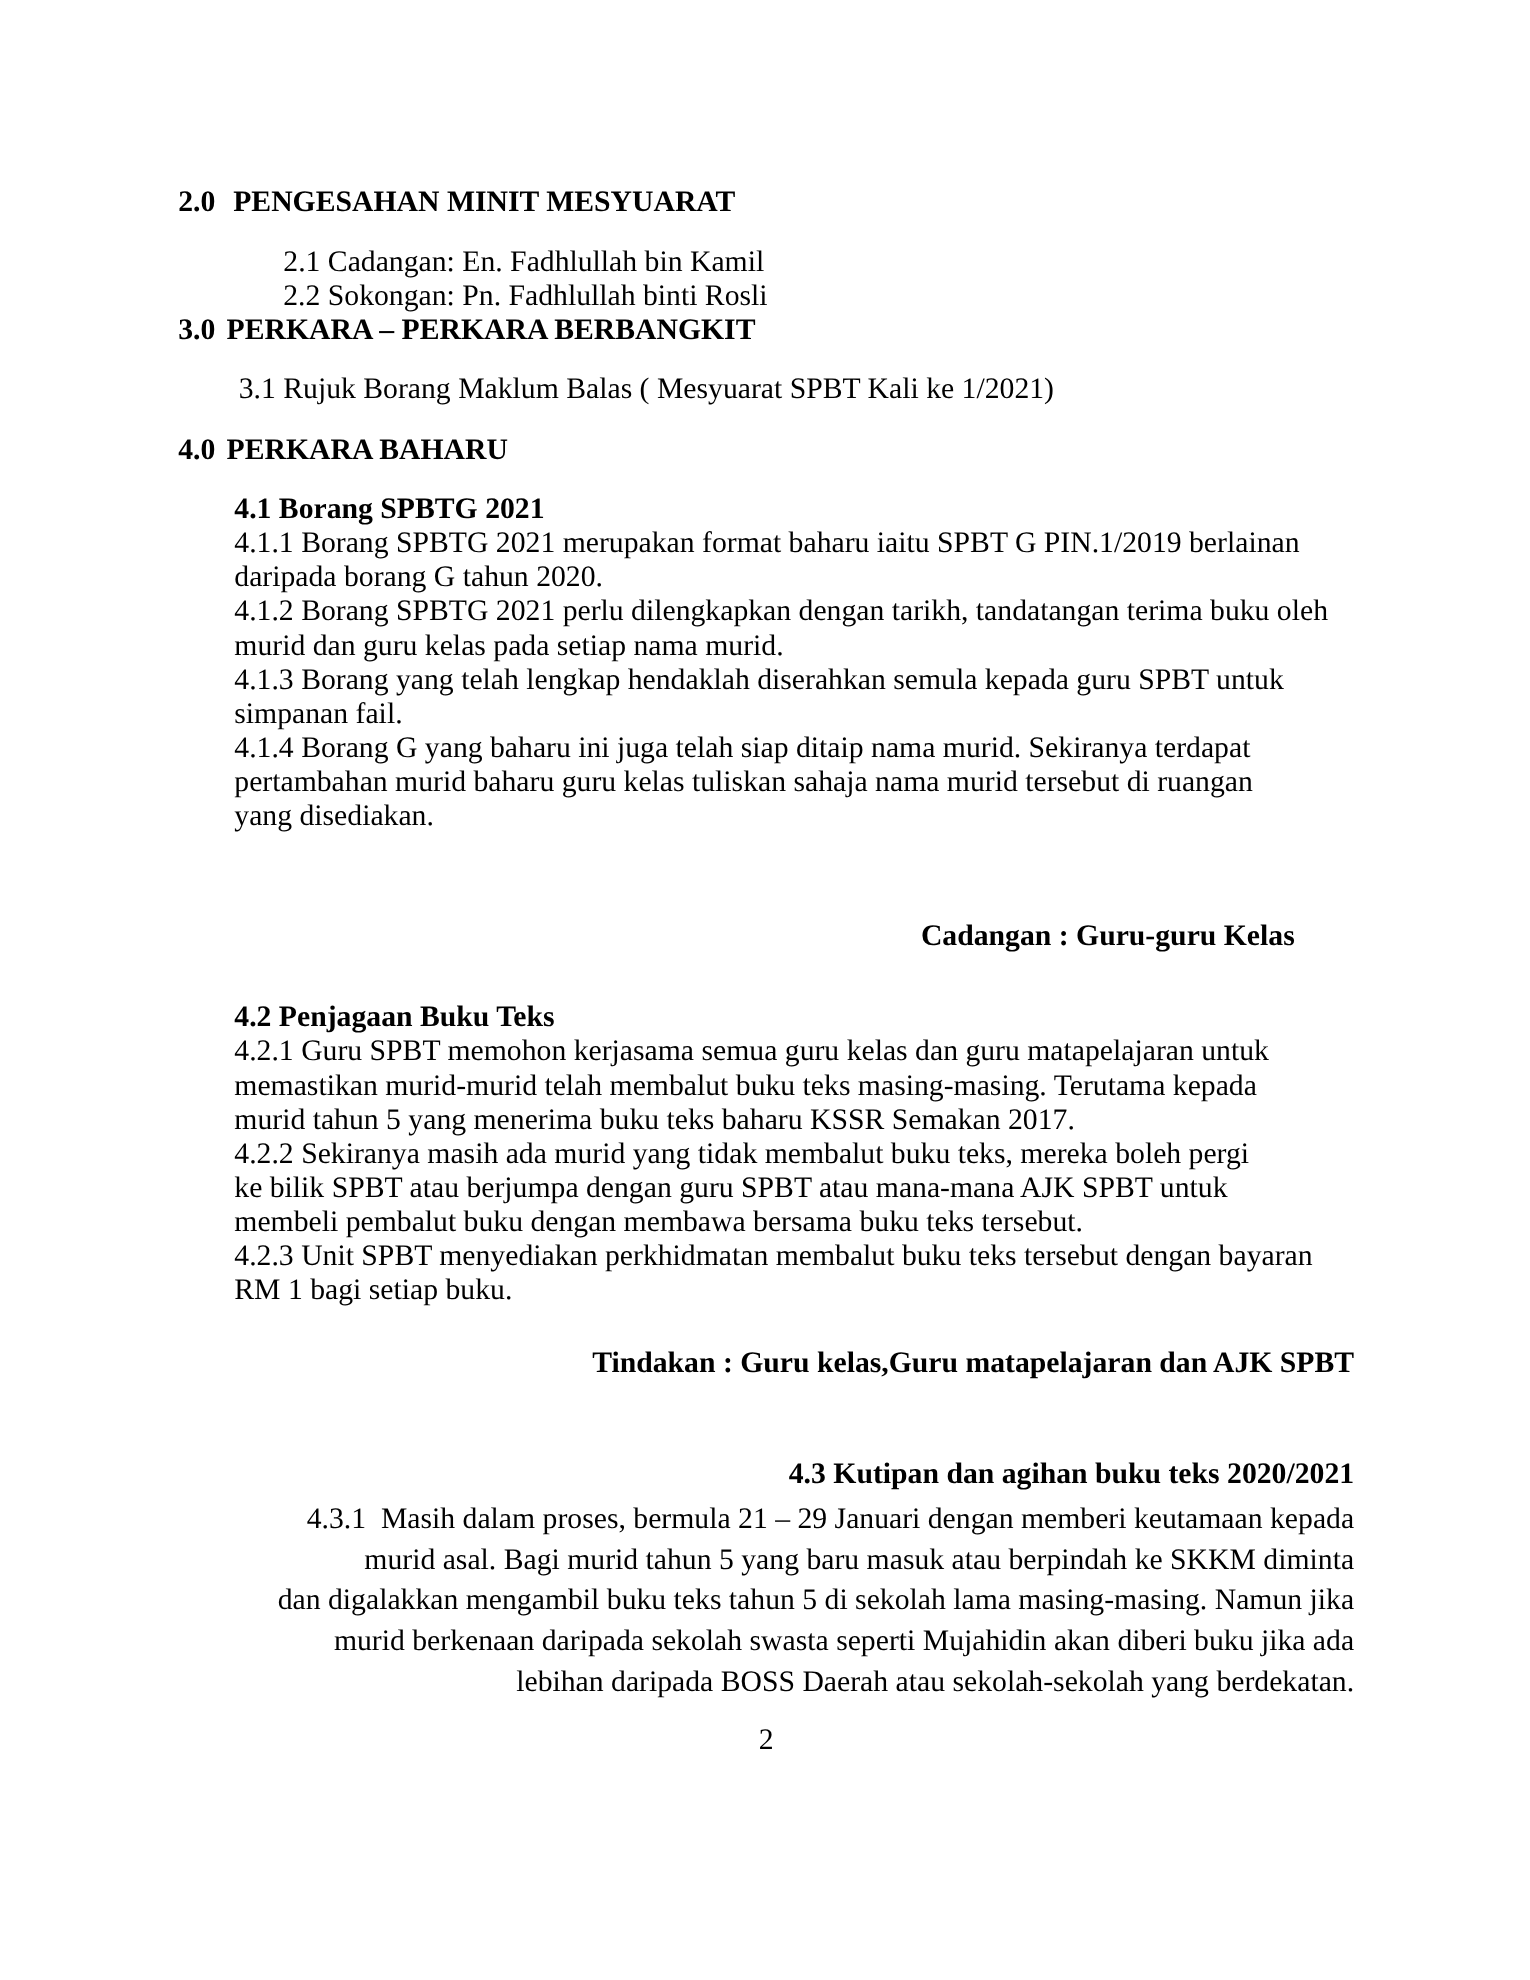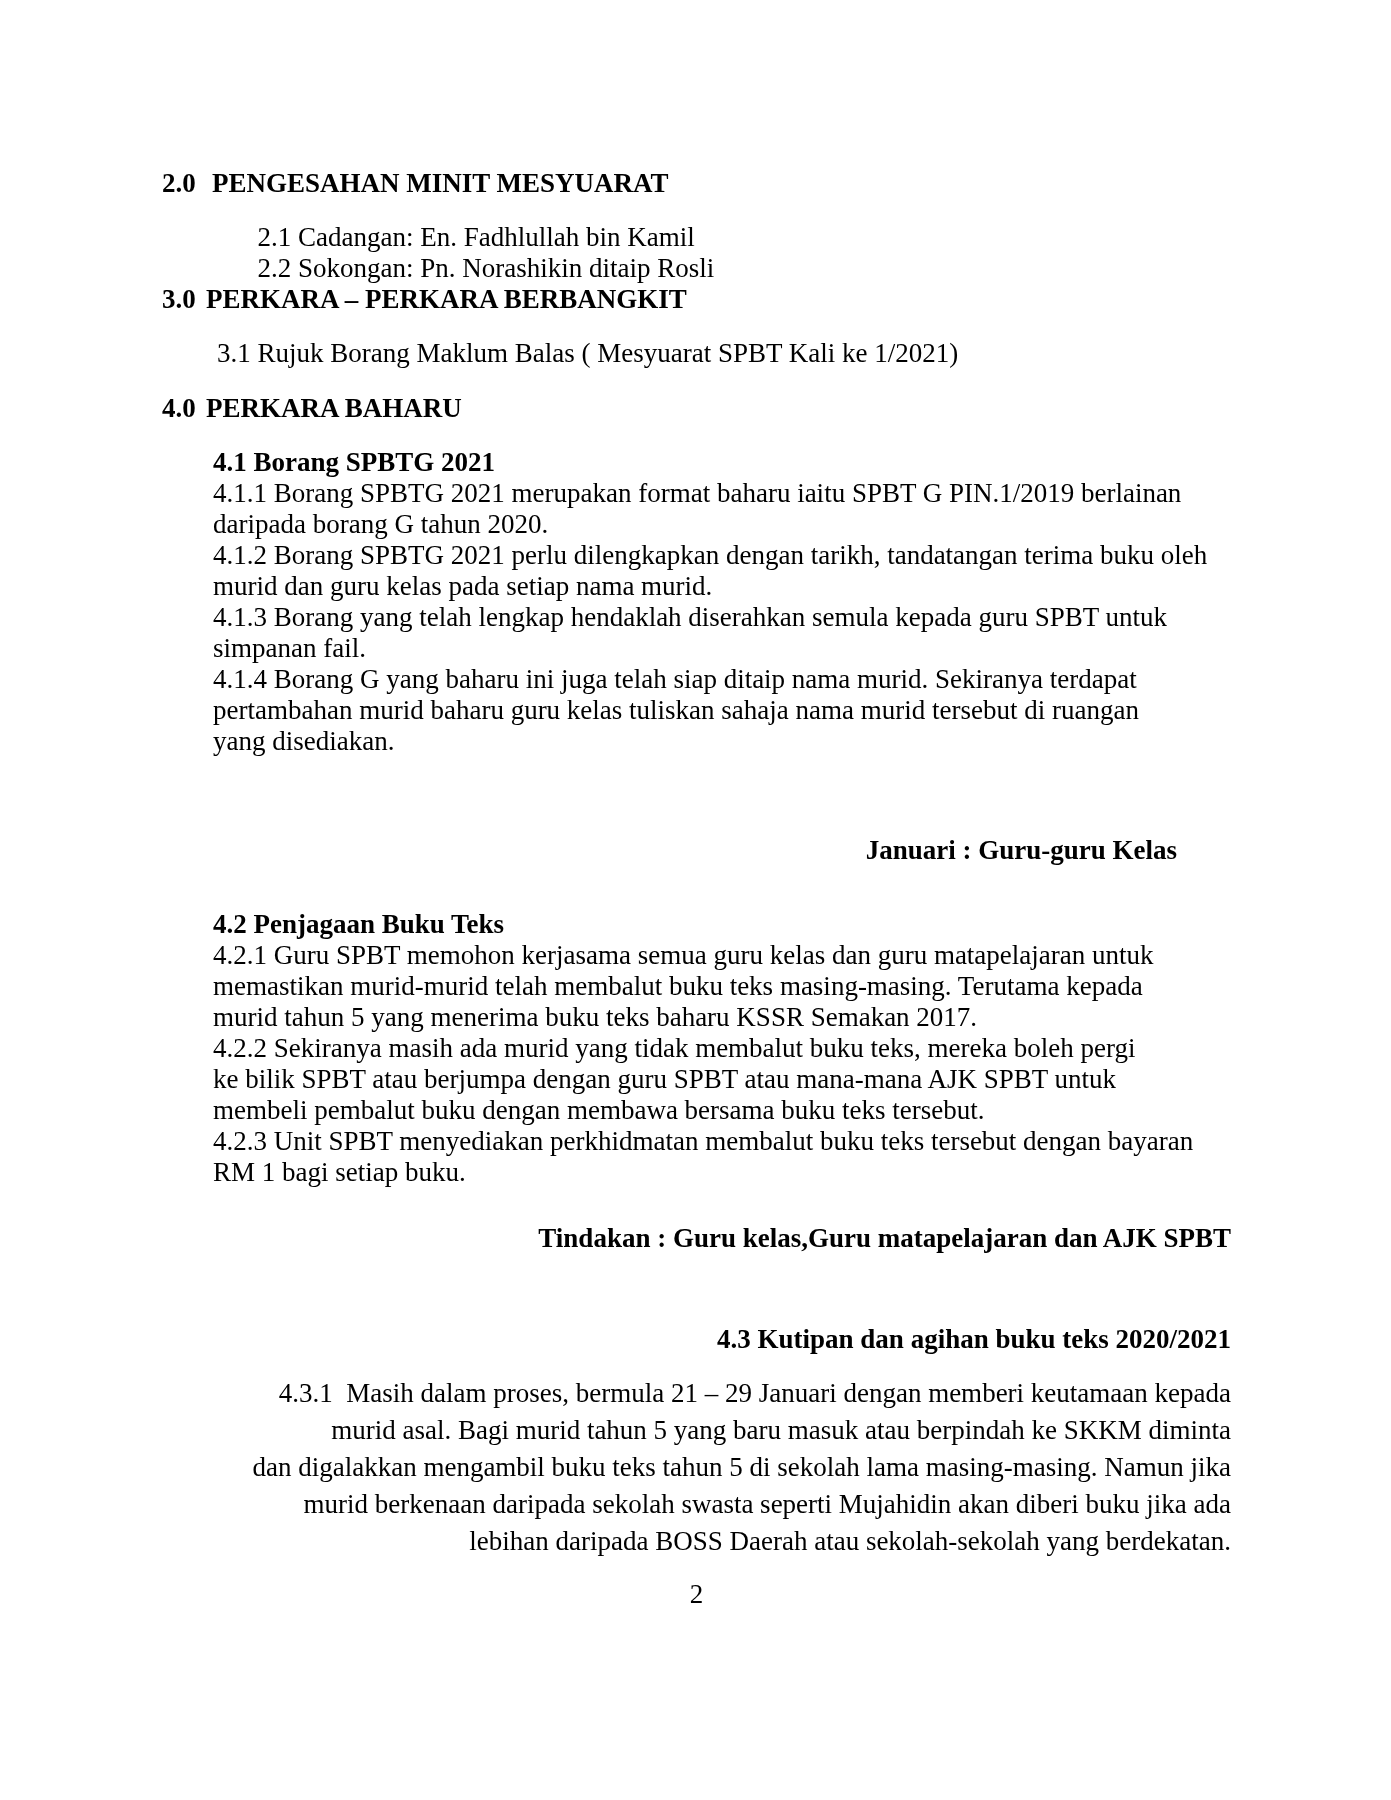--- a/index.html
+++ b/index.html
@@ -55,21 +55,21 @@
   }
   .m-items     { margin-top: 23px; }
   .m-s3        { }
   .m-s3item    { margin-top: 23px; }
   .m-s4        { margin-top: 24px; }
   .m-sub41     { margin-top: 23px; }
   .m-action1   { margin-top: 78px; }
   .m-sub42     { margin-top: 43px; }
   .m-action2   { margin-top: 35px; }
   .m-sub43     { margin-top: 70px; text-align: right; }
-  .m-body43    { margin-top: 20px; }
+  .m-body43    { margin-top: 7px; }
   .m-pagenum   { margin-top: 19px; }
   .action-line {
     font-weight: bold;
     text-align: right;
     white-space: pre;
   }
   .action-line.inset {
     padding-right: 54px;
   }
   .sub43-heading {
@@ -87,21 +87,21 @@
 </head>
 <body>
 
 <div class="page">
   <div class="content">
 
     <div class="section-heading"><span class="num num-wide">2.0</span><span>PENGESAHAN MINIT MESYUARAT</span></div>
 
     <div class="m-items">
       <div class="kv-row"><span class="kv-label">2.1 Cadangan</span><span class="kv-value">: En. Fadhlullah bin Kamil</span></div>
-      <div class="kv-row"><span class="kv-label">2.2 Sokongan</span><span class="kv-value">: Pn. Norashikin ditaip Rosli</span></div>
+      <div class="kv-row"><span class="kv-label">2.2 Sokongan</span><span class="kv-value">: Pn. Fadhlullah binti Rosli</span></div>
     </div>
 
     <div class="section-heading m-s3"><span class="num num-std">3.0</span><span>PERKARA – PERKARA BERBANGKIT</span></div>
 
     <div class="sub-item m-s3item">3.1 Rujuk Borang Maklum Balas ( Mesyuarat SPBT Kali ke 1/2021)</div>
 
     <div class="section-heading m-s4"><span class="num num-std">4.0</span><span>PERKARA BAHARU</span></div>
 
     <div class="sub-block m-sub41">
       <div class="sub-heading">4.1 Borang SPBTG 2021</div>
@@ -109,21 +109,21 @@
 daripada borang G tahun 2020.
 4.1.2 Borang SPBTG 2021 perlu dilengkapkan dengan tarikh, tandatangan terima buku oleh
 murid dan guru kelas pada setiap nama murid.
 4.1.3 Borang yang telah lengkap hendaklah diserahkan semula kepada guru SPBT untuk
 simpanan fail.
 4.1.4 Borang G yang baharu ini juga telah siap ditaip nama murid. Sekiranya terdapat
 pertambahan murid baharu guru kelas tuliskan sahaja nama murid tersebut di ruangan
 yang disediakan.</div>
     </div>
 
-    <div class="action-line inset m-action1">Januari : Guru-guru Kelas</div>
+    <div class="action-line inset m-action1">Cadangan : Guru-guru Kelas</div>
 
     <div class="sub-block m-sub42">
       <div class="sub-heading">4.2 Penjagaan Buku Teks</div>
       <div class="lines">4.2.1 Guru SPBT memohon kerjasama semua guru kelas dan guru matapelajaran untuk
 memastikan murid-murid telah membalut buku teks masing-masing. Terutama kepada
 murid tahun 5 yang menerima buku teks baharu KSSR Semakan 2017.
 4.2.2 Sekiranya masih ada murid yang tidak membalut buku teks, mereka boleh pergi
 ke bilik SPBT atau berjumpa dengan guru SPBT atau mana-mana AJK SPBT untuk
 membeli pembalut buku dengan membawa bersama buku teks tersebut.
 4.2.3 Unit SPBT menyediakan perkhidmatan membalut buku teks tersebut dengan bayaran

